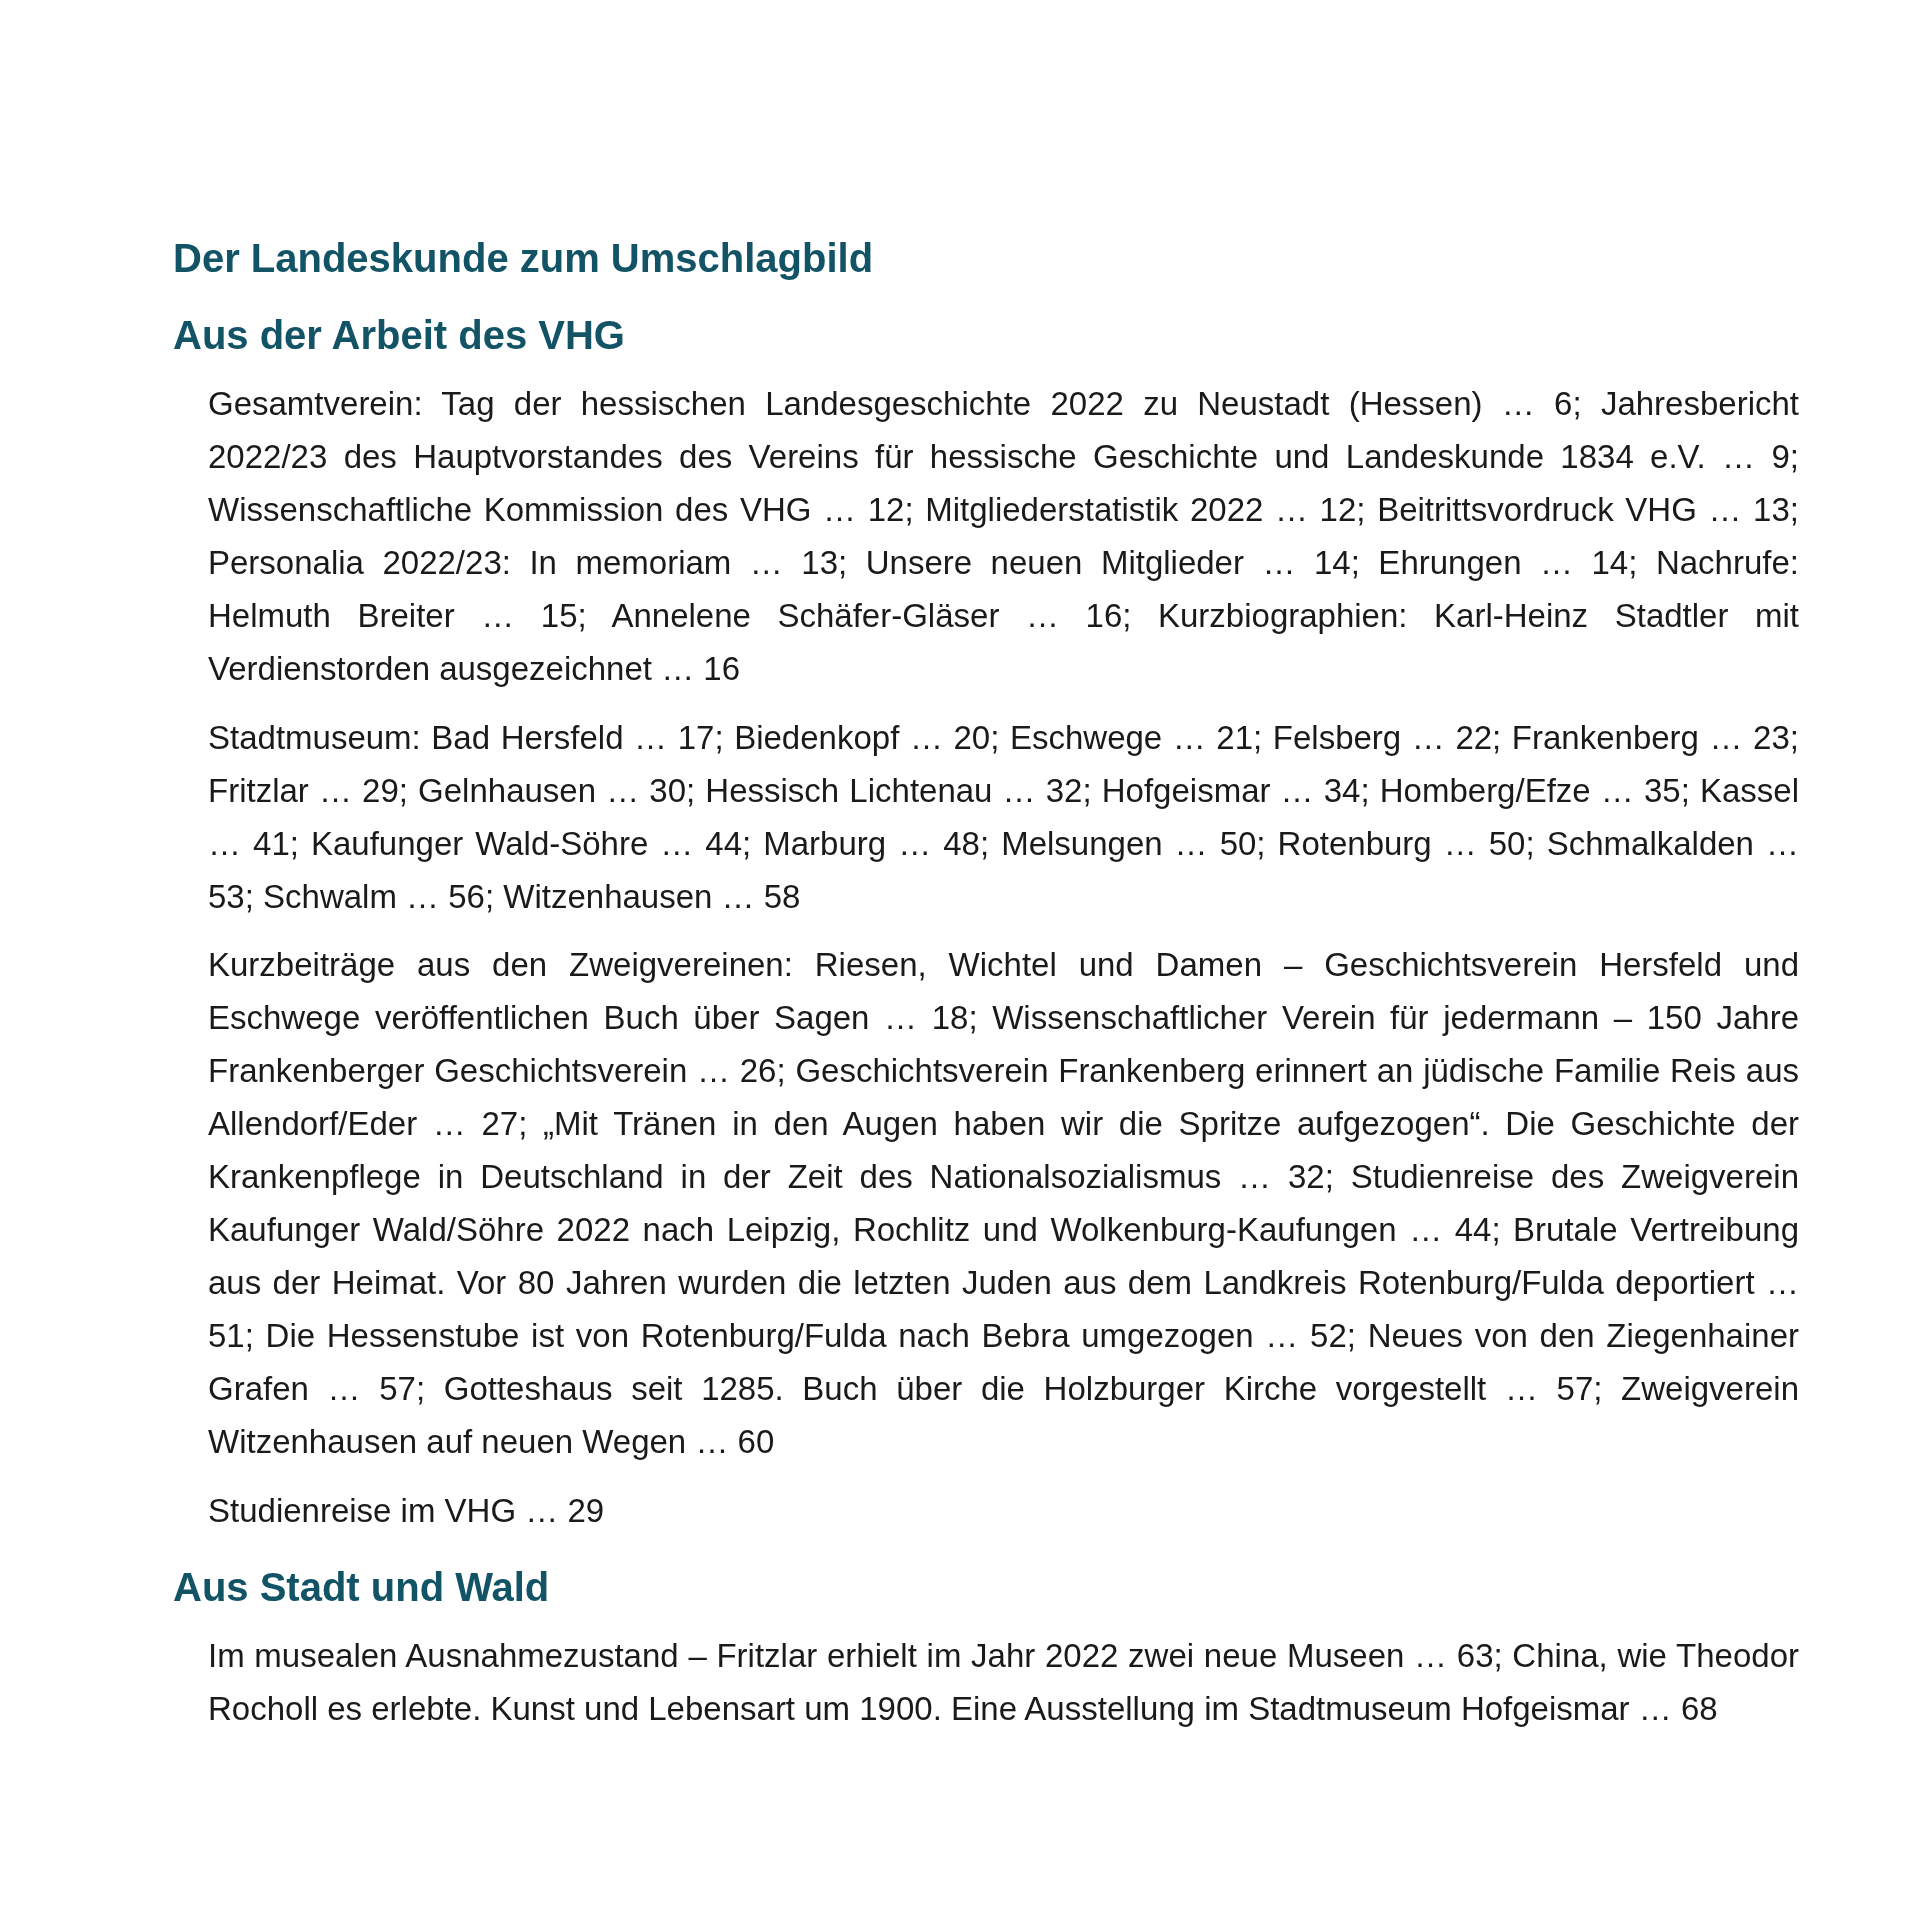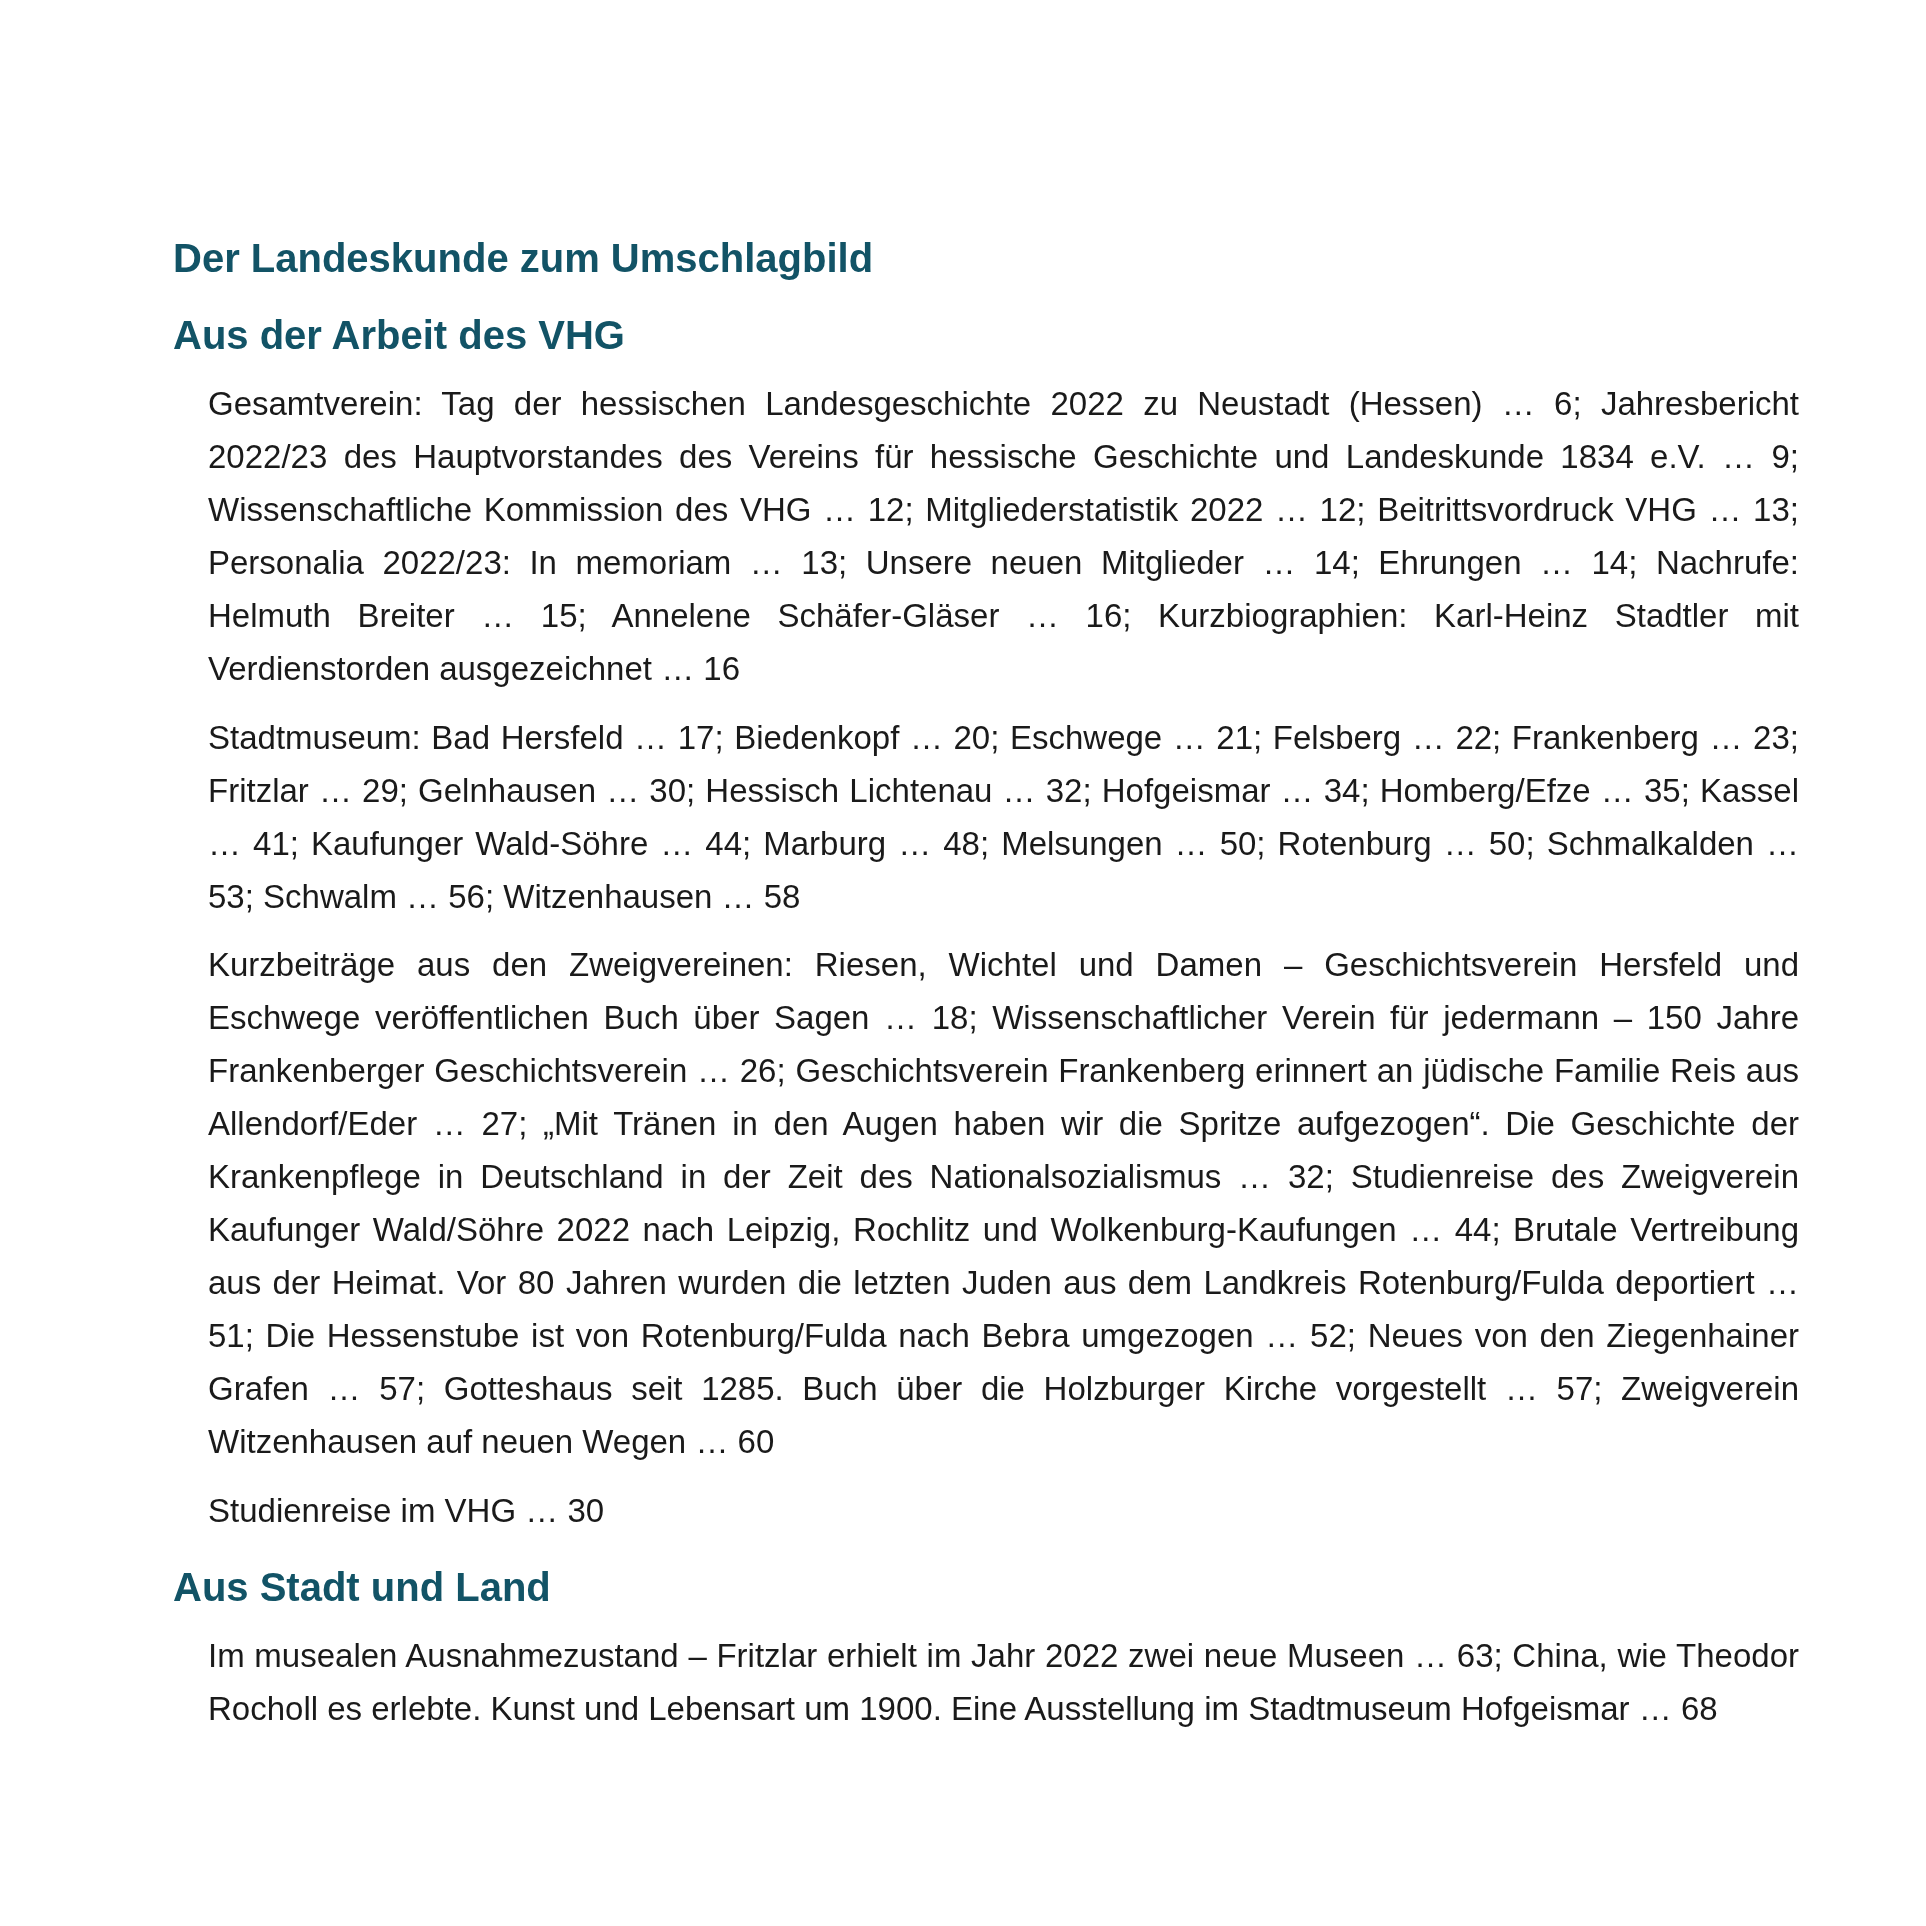--- a/index.html
+++ b/index.html
@@ -41,25 +41,25 @@
     <p class="entry">
       <span class="label">Gesamtverein:</span><span> Tag der hessischen Landesgeschichte 2022 zu Neustadt (Hessen) … 6; Jahresbericht 2022/23 des Hauptvorstandes des Vereins für hessische Geschichte und Landeskunde 1834 e.V. … 9; Wissenschaftliche Kommission des VHG … 12; Mitgliederstatistik 2022 … 12; Beitrittsvordruck VHG … 13; Personalia 2022/23: In memoriam … 13; Unsere neuen Mitglieder … 14; Ehrungen … 14; </span><span class="label">Nachrufe:</span><span> Helmuth Breiter … 15; Annelene Schäfer-Gläser … 16; </span><span class="label">Kurzbiographien:</span><span> Karl-Heinz Stadtler mit Verdienstorden ausgezeichnet … 16</span>
     </p>
     <p class="entry">
       <span class="label">Stadtmuseum:</span><span> Bad Hersfeld … 17; Biedenkopf … 20; Eschwege … 21; Felsberg … 22; Frankenberg … 23; Fritzlar … 29; Gelnhausen … 30; Hessisch Lichtenau … 32; Hofgeismar … 34; Homberg/Efze … 35; Kassel … 41; Kaufunger Wald-Söhre … 44; Marburg … 48; Melsungen … 50; Rotenburg … 50; Schmalkalden … 53; Schwalm … 56; Witzenhausen … 58</span>
     </p>
     <p class="entry">
       <span class="label">Kurzbeiträge aus den Zweigvereinen:</span><span> Riesen, Wichtel und Damen – Geschichtsverein Hersfeld und Eschwege veröffentlichen Buch über Sagen … 18; Wissenschaftlicher Verein für jedermann – 150 Jahre Frankenberger Geschichtsverein … 26; Geschichtsverein Frankenberg erinnert an jüdische Familie Reis aus Allendorf/Eder … 27; „Mit Tränen in den Augen haben wir die Spritze aufgezogen“. Die Geschichte der Krankenpflege in Deutschland in der Zeit des Nationalsozialismus … 32; Studienreise des Zweig­verein Kaufunger Wald/Söhre 2022 nach Leipzig, Rochlitz und Wolkenburg-Kaufungen … 44; Brutale Vertreibung aus der Heimat. Vor 80 Jahren wurden die letzten Juden aus dem Landkreis Rotenburg/Fulda deportiert … 51; Die Hessenstube ist von Rotenburg/Fulda nach Bebra umgezogen … 52; Neues von den Ziegenhainer Grafen … 57; Gotteshaus seit 1285. Buch über die Holzburger Kirche vorgestellt … 57; Zweigverein Witzenhausen auf neuen Wegen … 60</span>
     </p>
     <p class="entry">
-      <span class="label">Studienreise im VHG</span><span> … 30</span>
+      <span class="label">Studienreise im VHG</span><span> … 29</span>
     </p>
   </div>
 
   <div class="section">
-    <h2 class="section-heading">Aus Stadt und Land</h2>
+    <h2 class="section-heading">Aus Stadt und Wald</h2>
     <p class="entry">
       <span>Im musealen Ausnahmezustand – Fritzlar erhielt im Jahr 2022 zwei neue Museen … 63; China, wie Theodor Rocholl es erlebte. Kunst und Lebensart um 1900. Eine Ausstellung im Stadtmuseum Hofgeismar … 68</span>
     </p>
   </div>
 
 </div>
 
 
 </body></html>

